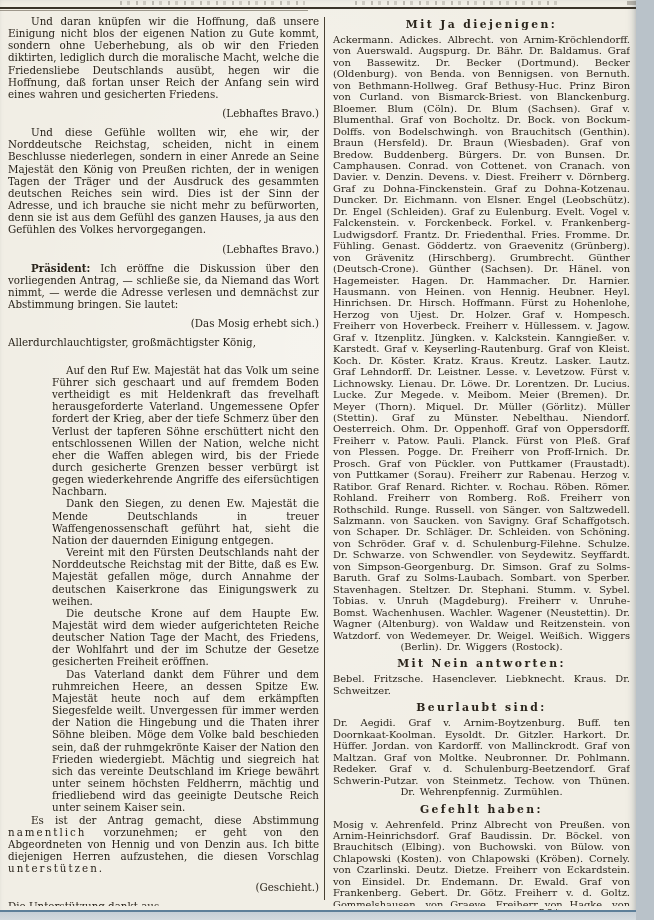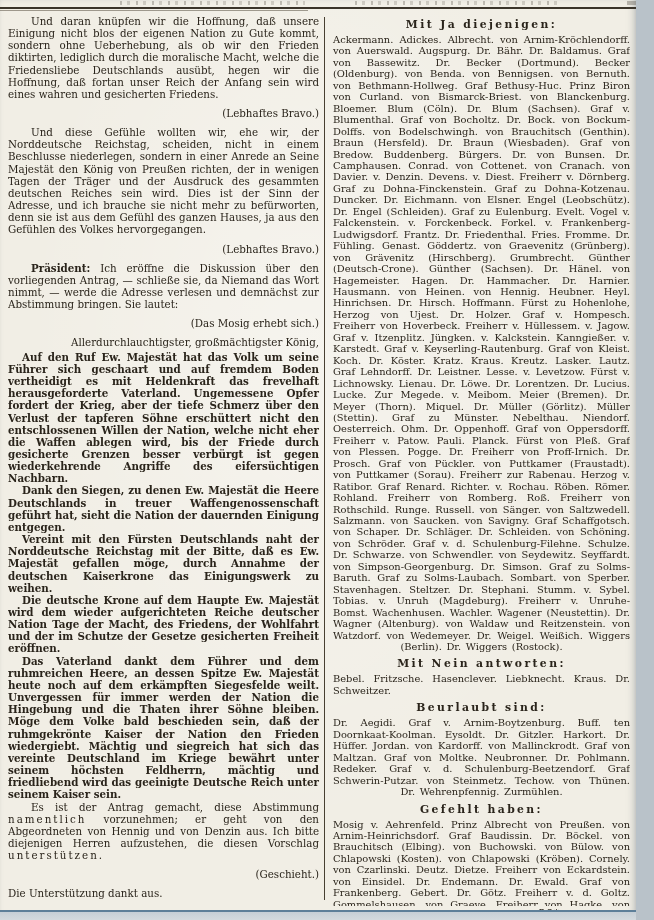--- a/index.html
+++ b/index.html
@@ -32,22 +32,22 @@
 
   .columns{position:absolute; top:15px; left:8px; right:6px; bottom:14px; display:flex;}
   .col{overflow:hidden;}
   .col.left{width:311px; padding-right:5px;}
   .divider{width:1px; background:#473f31; margin:2px 0 6px;}
   .col.right{flex:1; padding-left:8px;}
 
   p.body{margin:0; text-align:justify; font-size:10.3px; line-height:12.15px;}
   .indent{text-indent:23px;}
   .stage{margin:7px 0; text-align:right; font-size:10.3px; line-height:12px;}
-  .salutation{margin:7px 0 2px; text-align:right; font-size:10.3px; line-height:12.6px;}
-  .address-block{font-weight:bold;}
+  .salutation{margin:7px 0 15px; text-align:left; font-size:10.3px; line-height:12.6px;}
+  .address-block{margin-left:44px;}
   .address-block p.body{text-indent:14px;}
   .speaker{font-weight:bold;}
   .sperr{letter-spacing:2px;}
   .speech-end{margin-bottom:2px;}
 
   h3.list-header{margin:3px 0 3px; text-align:center; font-size:10.8px;
     font-weight:bold; letter-spacing:2.4px; line-height:13px;}
   p.names{margin:0 0 5px; text-align:justify; font-size:9.9px; line-height:11.45px; word-spacing:1.5px;}
   .center-last{text-align-last:center;}
   .justify-last{text-align-last:justify;}
@@ -76,21 +76,21 @@
       <p class="stage">(Lebhaftes Bravo.)</p>
       <p class="body indent">Und diese Gefühle wollten wir, ehe wir, der Norddeutsche Reichstag, scheiden, nicht in einem Beschlusse niederlegen, sondern in einer Anrede an Seine Majestät den König von Preußen richten, der in wenigen Tagen der Träger und der Ausdruck des gesammten deutschen Reiches sein wird. Dies ist der Sinn der Adresse, und ich brauche sie nicht mehr zu befürworten, denn sie ist aus dem Gefühl des ganzen Hauses, ja aus den Gefühlen des Volkes hervorgegangen.</p>
       <p class="stage">(Lebhaftes Bravo.)</p>
       <p class="body indent"><span class="speaker">Präsident:</span><span> Ich eröffne die Diskussion über den vorliegenden Antrag, — schließe sie, da Niemand das Wort nimmt, — werde die Adresse verlesen und demnächst zur Abstimmung bringen.  Sie lautet:</span></p>
       <p class="stage">(Das Mosig erhebt sich.)</p>
       <div class="salutation">
         <div>Allerdurchlauchtigster, großmächtigster König,</div>
       </div>
       <div class="address-block">
         <p class="body">Auf den Ruf Ew. Majestät hat das Volk um seine Führer sich geschaart und auf fremdem Boden vertheidigt es mit Heldenkraft das frevelhaft herausgeforderte Vaterland. Ungemessene Opfer fordert der Krieg, aber der tiefe Schmerz über den Verlust der tapferen Söhne erschüttert nicht den entschlossenen Willen der Nation, welche nicht eher die Waffen ablegen wird, bis der Friede durch gesicherte Grenzen besser verbürgt ist gegen wiederkehrende Angriffe des eifersüchtigen Nachbarn.</p>
-        <p class="body">Dank den Siegen, zu denen Ew. Majestät die Heere Deutschlands in treuer Waffengenossenschaft geführt hat, sieht die Nation der dauernden Einigung entgegen.</p>
+        <p class="body">Dank den Siegen, zu denen Ew. Majestät die Mende Deutschlands in treuer Waffengenossenschaft geführt hat, sieht die Nation der dauernden Einigung entgegen.</p>
         <p class="body">Vereint mit den Fürsten Deutschlands naht der Norddeutsche Reichstag mit der Bitte, daß es Ew. Majestät gefallen möge, durch Annahme der deutschen Kaiserkrone das Einigungswerk zu weihen.</p>
         <p class="body">Die deutsche Krone auf dem Haupte Ew. Majestät wird dem wieder aufgerichteten Reiche deutscher Nation Tage der Macht, des Friedens, der Wohlfahrt und der im Schutze der Gesetze gesicherten Freiheit eröffnen.</p>
         <p class="body">Das Vaterland dankt dem Führer und dem ruhmreichen Heere, an dessen Spitze Ew. Majestät heute noch auf dem erkämpften Siegesfelde weilt. Unvergessen für immer werden der Nation die Hingebung und die Thaten ihrer Söhne bleiben. Möge dem Volke bald beschieden sein, daß der ruhmgekrönte Kaiser der Nation den Frieden wiedergiebt. Mächtig und siegreich hat sich das vereinte Deutschland im Kriege bewährt unter seinem höchsten Feldherrn, mächtig und friedliebend wird das geeinigte Deutsche Reich unter seinem Kaiser sein.</p>
       </div>
       <p class="body indent"><span>Es ist der Antrag gemacht, diese Abstimmung </span><span class="sperr">namentlich</span><span> vorzunehmen; er geht von den Abgeordneten von Hennig und von Denzin aus.  Ich bitte diejenigen Herren aufzustehen, die diesen Vorschlag </span><span class="sperr">unterstützen</span><span>.</span></p>
       <p class="stage">(Geschieht.)</p>
       <p class="body speech-end">Die Unterstützung dankt aus.</p>
 
     </div>
 

